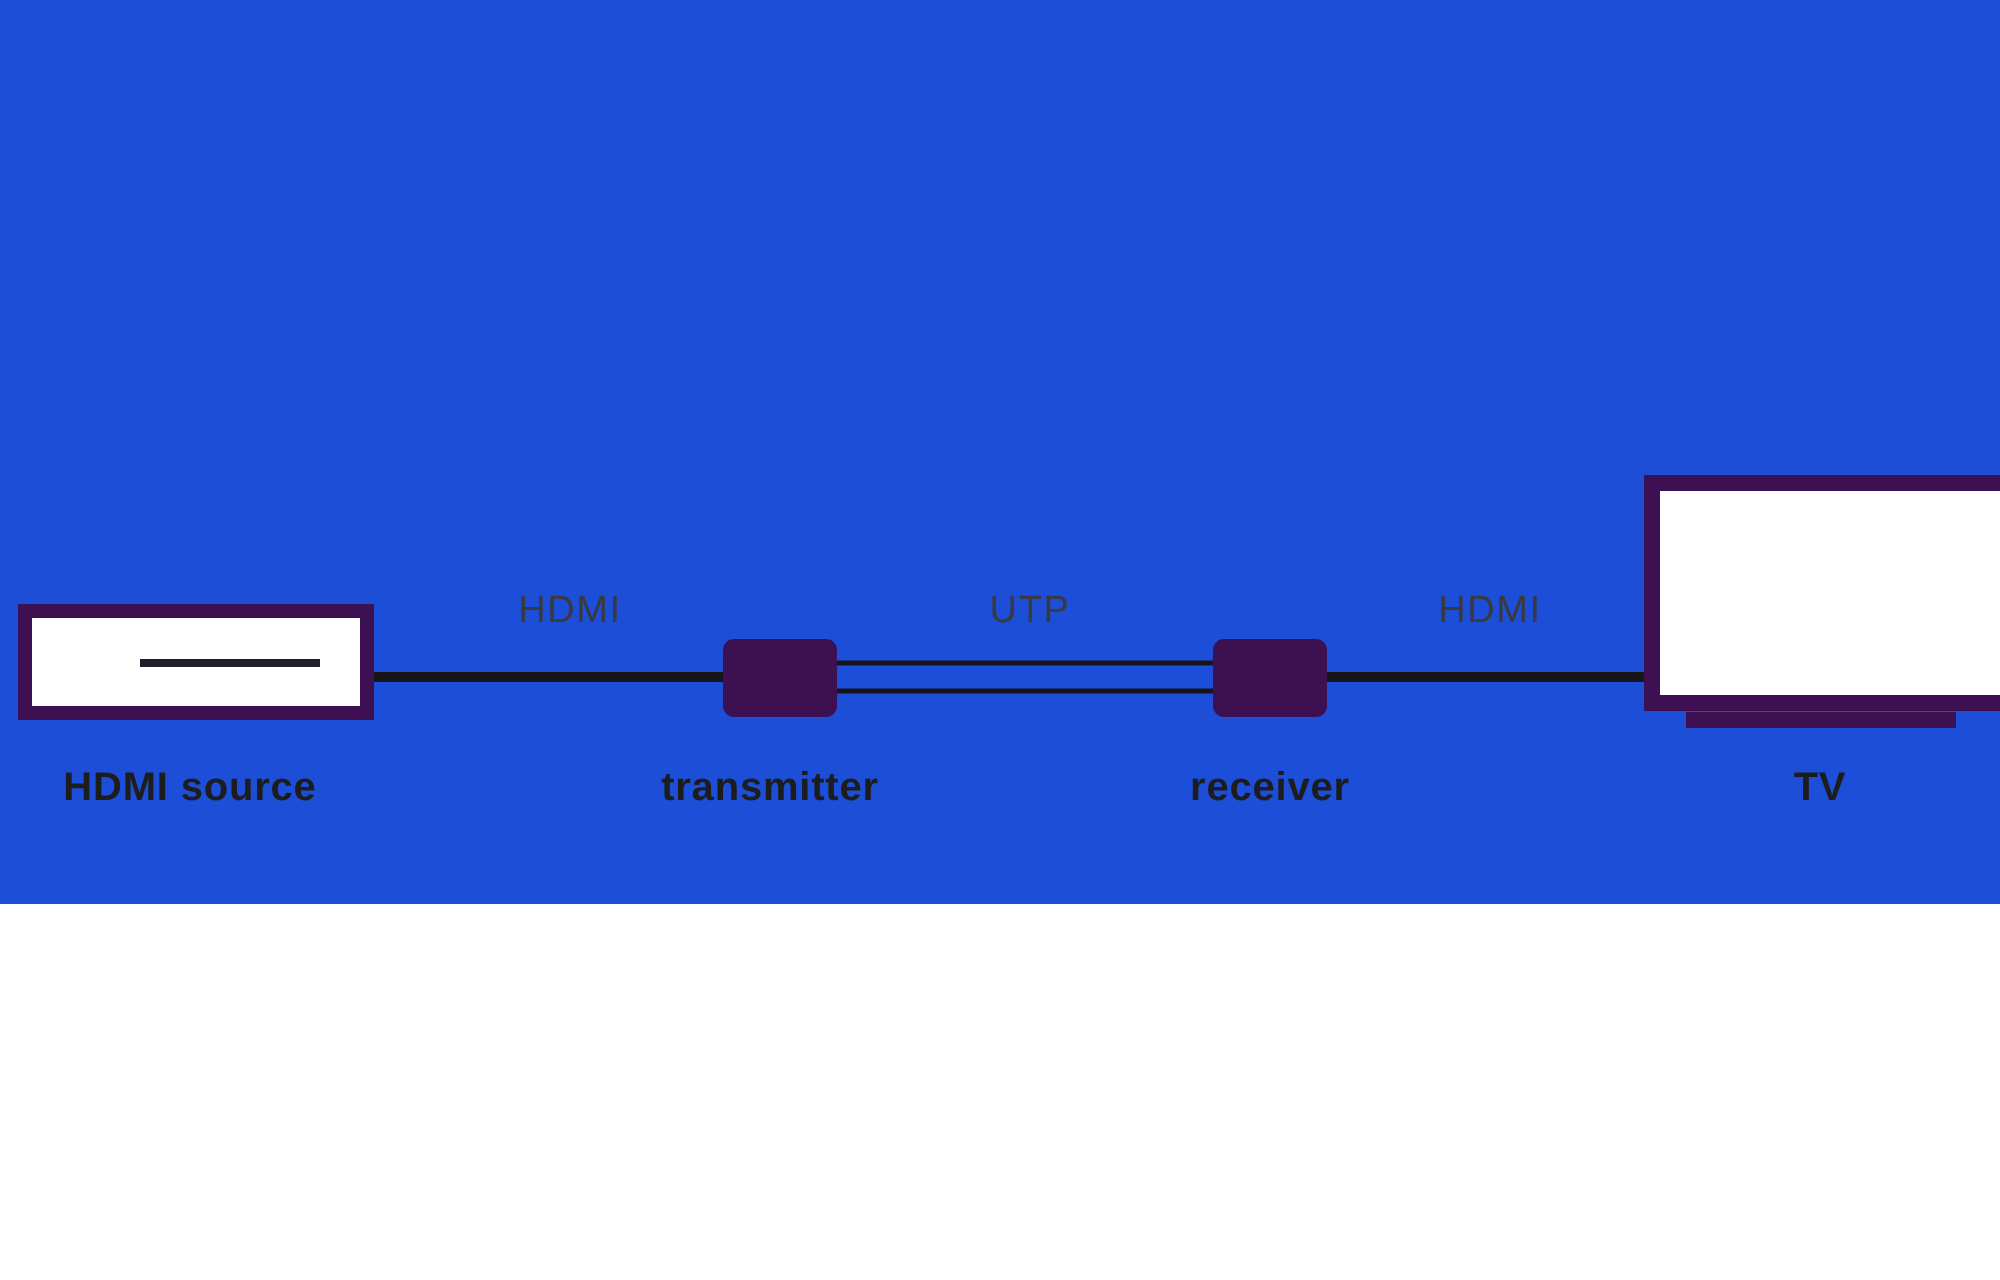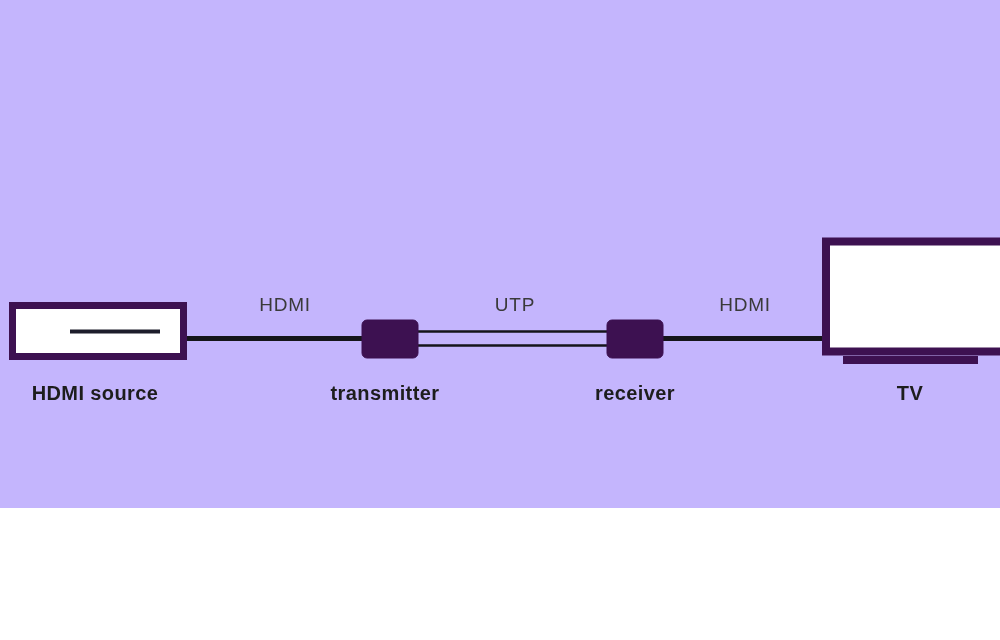--- a/index.html
+++ b/index.html
@@ -6,22 +6,22 @@
     margin: 0;
     padding: 0;
     background: #ffffff;
   }
   body {
     font-family: "Liberation Sans", sans-serif;
   }
   #canvas {
     position: relative;
     width: 1000px;
-    height: 508px;
-    background: #c4b5fd;
+    height: 452px;
+    background: #1d4ed8;
     overflow: hidden;
   }
   #diagram-svg {
     position: absolute;
     left: 0;
     top: 0;
     width: 1000px;
     height: 640px;
     display: block;
   }

